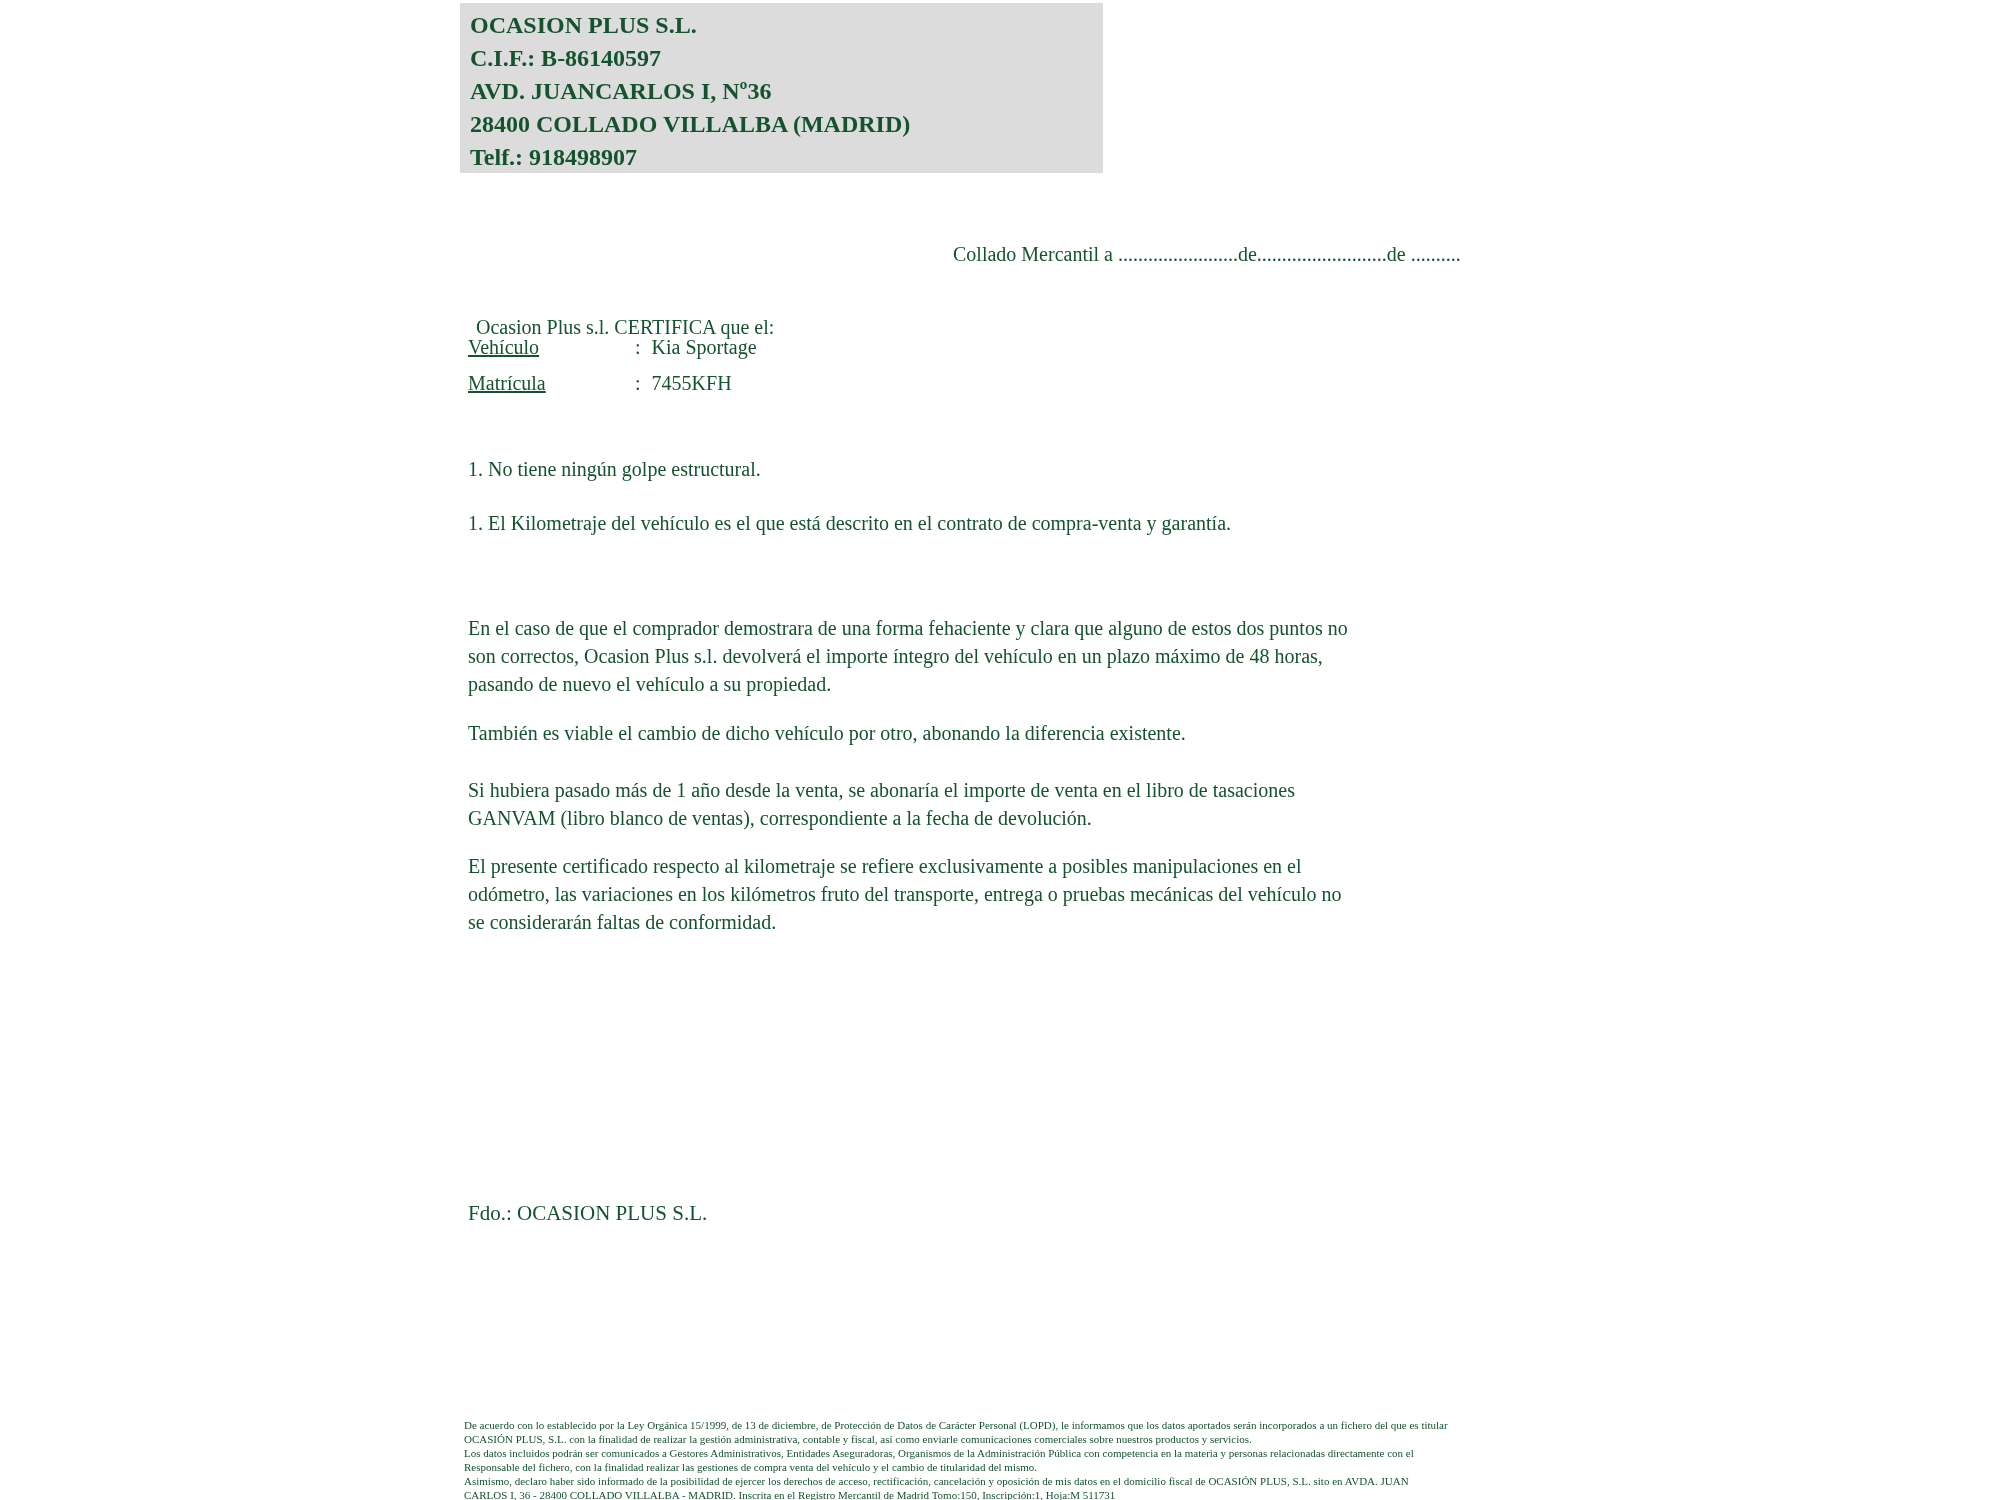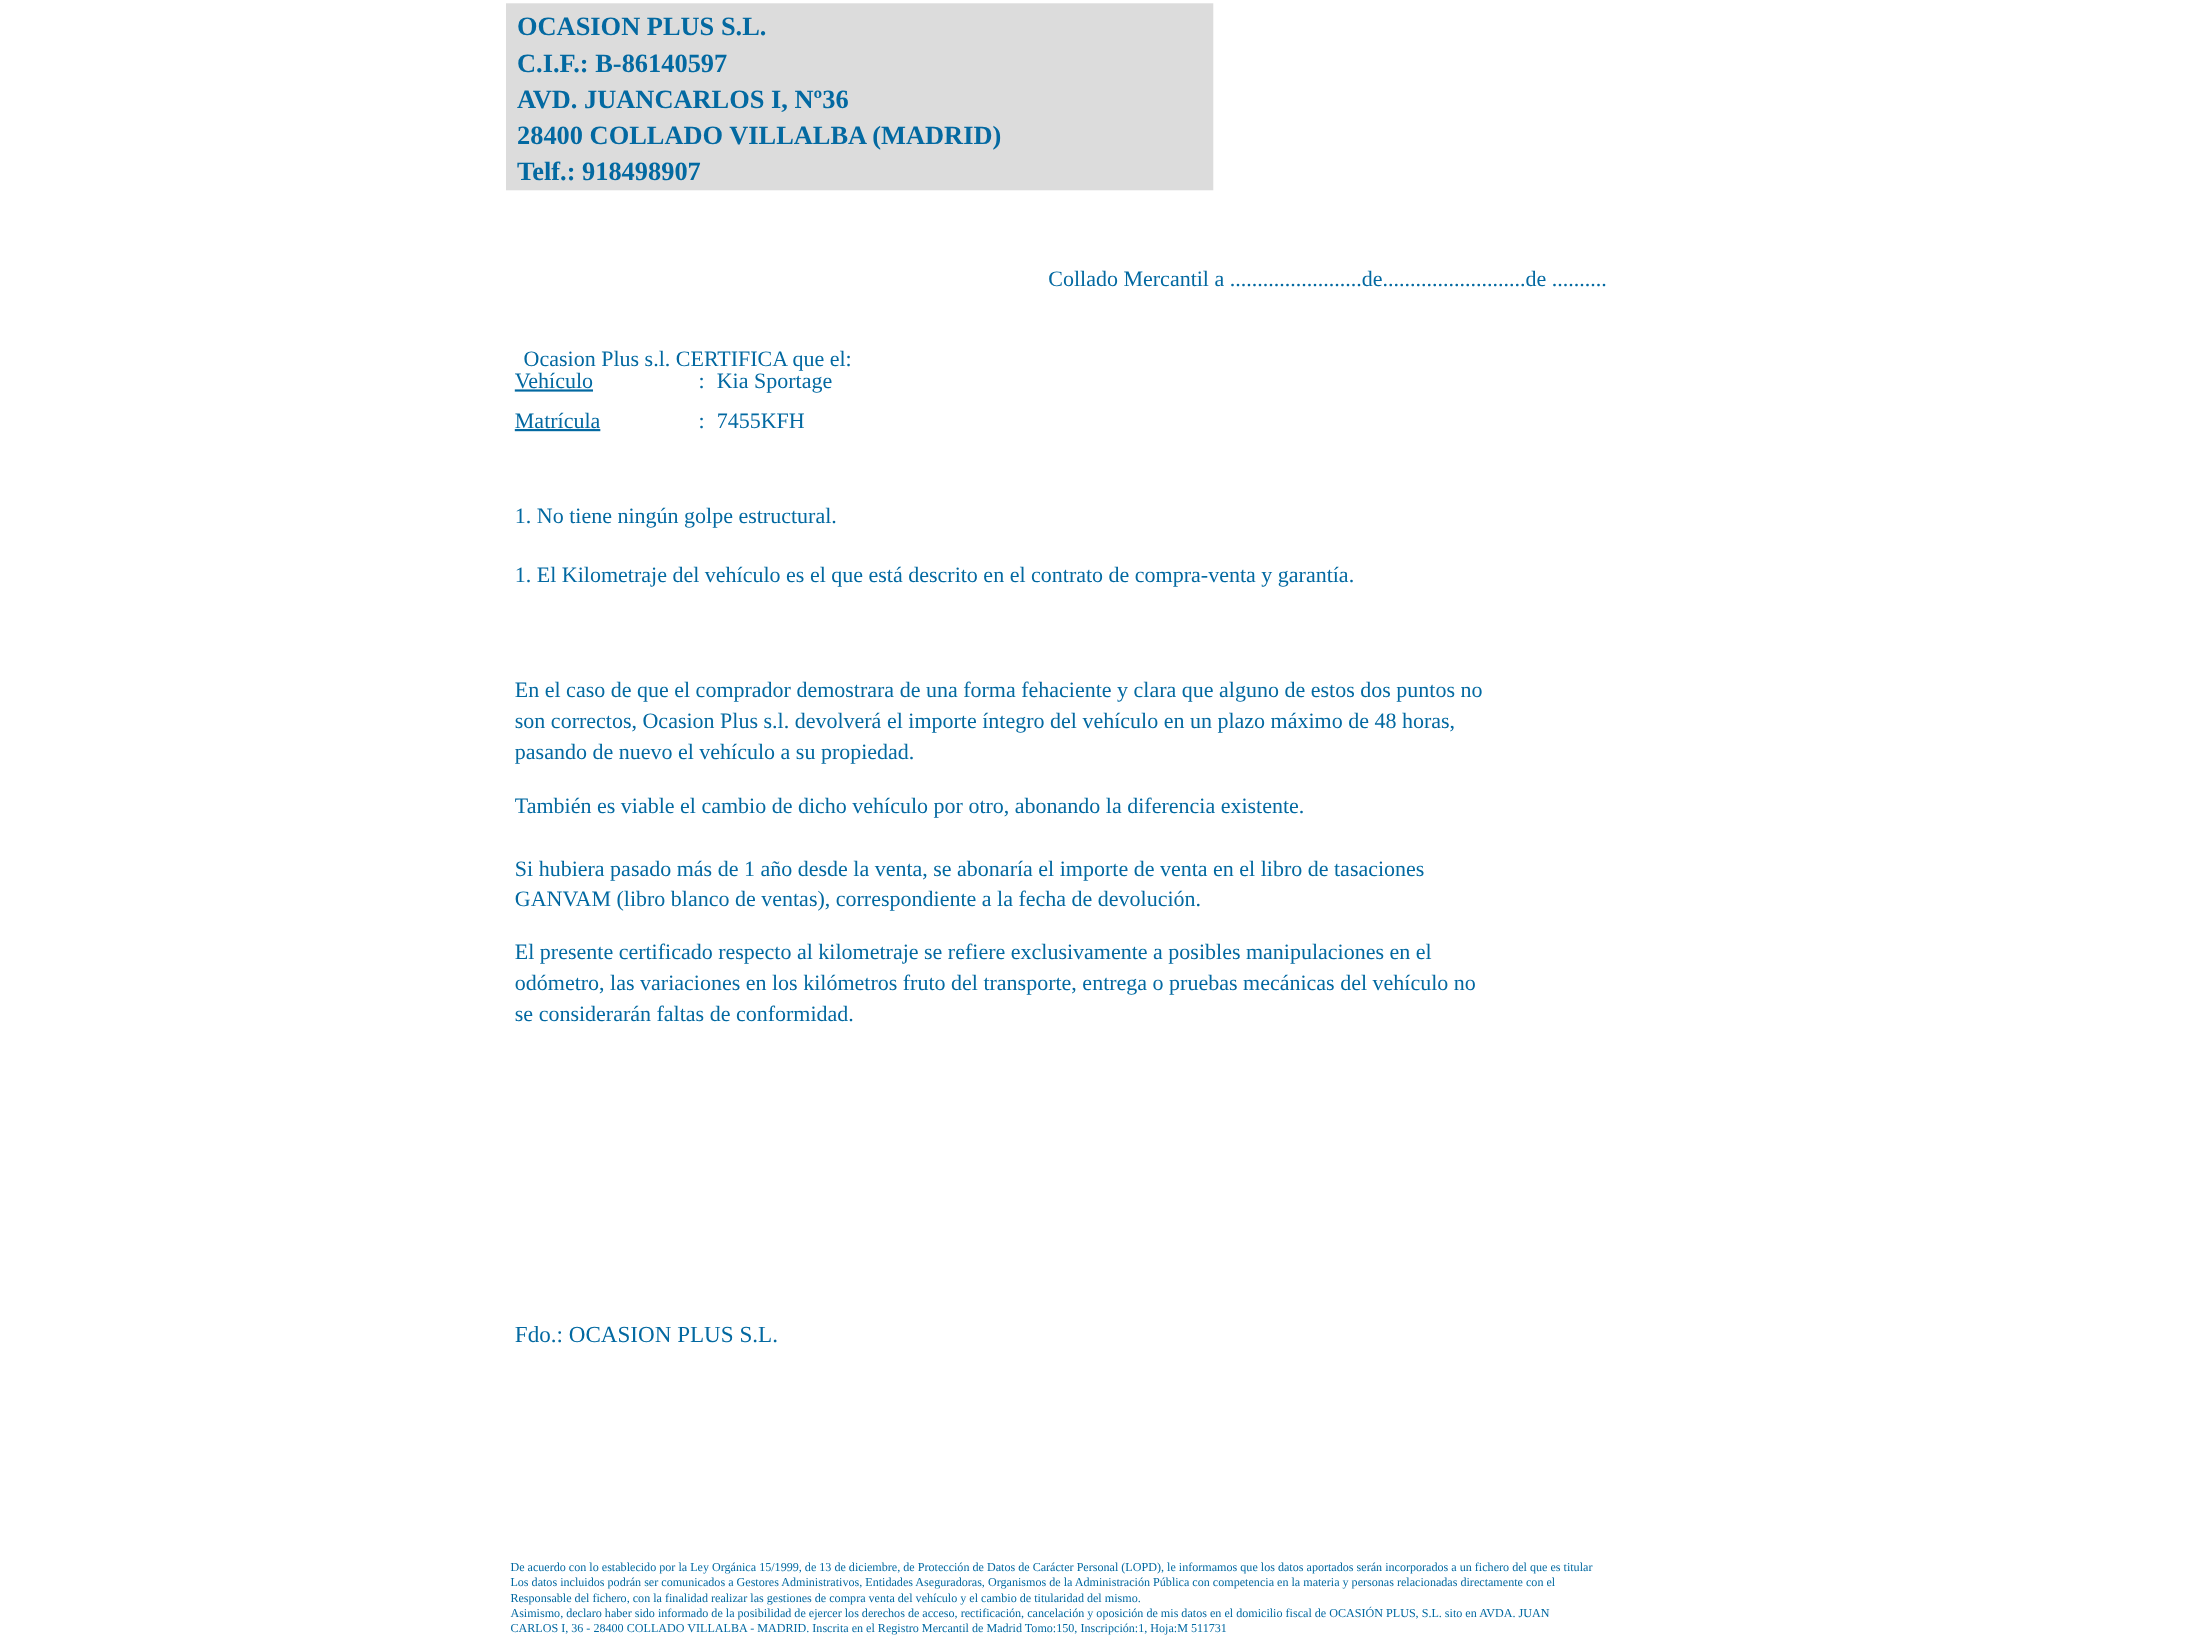--- a/index.html
+++ b/index.html
@@ -6,21 +6,21 @@
     margin: 0;
     padding: 0;
     background: #ffffff;
   }
   .page {
     position: relative;
     width: 2000px;
     height: 1500px;
     background: #ffffff;
     font-family: "Liberation Serif", "DejaVu Serif", serif;
-    color: #0369a1;
+    color: #14532d;
     overflow: hidden;
   }
   .header-box {
     position: absolute;
     left: 460px;
     top: 3px;
     width: 643px;
     height: 170px;
     background: #dcdcdc;
     box-sizing: border-box;
@@ -145,19 +145,20 @@
   <div class="para para-3">Si hubiera pasado más de 1 año desde la venta, se abonaría el importe de venta en el libro de tasaciones
 GANVAM (libro blanco de ventas), correspondiente a la fecha de devolución.</div>
   <div class="para para-4">El presente certificado respecto al kilometraje se refiere exclusivamente a posibles manipulaciones en el
 odómetro, las variaciones en los kilómetros fruto del transporte, entrega o pruebas mecánicas del vehículo no
 se considerarán faltas de conformidad.</div>
 
   <div class="signature">Fdo.: OCASION PLUS S.L.</div>
 
   <div class="legal">
     <div class="legal-line">De acuerdo con lo establecido por la Ley Orgánica 15/1999, de 13 de diciembre, de Protección de Datos de Carácter Personal (LOPD), le informamos que los datos aportados serán incorporados a un fichero del que es titular</div>
+    <div class="legal-line">OCASIÓN PLUS, S.L. con la finalidad de realizar la gestión administrativa, contable y fiscal, así como enviarle comunicaciones comerciales sobre nuestros productos y servicios.</div>
     <div class="legal-line">Los datos incluidos podrán ser comunicados a Gestores Administrativos, Entidades Aseguradoras, Organismos de la Administración Pública con competencia en la materia y personas relacionadas directamente con el</div>
     <div class="legal-line">Responsable del fichero, con la finalidad realizar las gestiones de compra venta del vehículo y el cambio de titularidad del mismo.</div>
     <div class="legal-line">Asimismo, declaro haber sido informado de la posibilidad de ejercer los derechos de acceso, rectificación, cancelación y oposición de mis datos en el domicilio fiscal de OCASIÓN PLUS, S.L. sito en AVDA. JUAN</div>
     <div class="legal-line">CARLOS I, 36 - 28400 COLLADO VILLALBA - MADRID. Inscrita en el Registro Mercantil de Madrid Tomo:150, Inscripción:1, Hoja:M 511731</div>
   </div>
 
 </div>
 
 </body></html>

